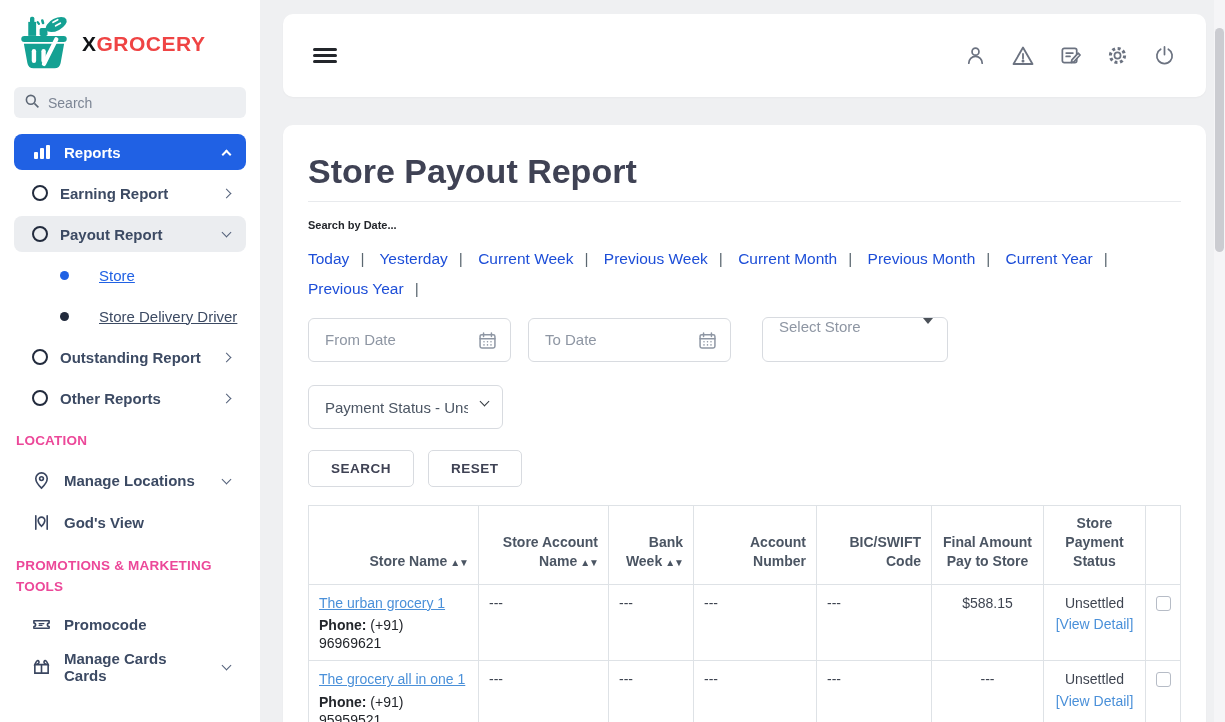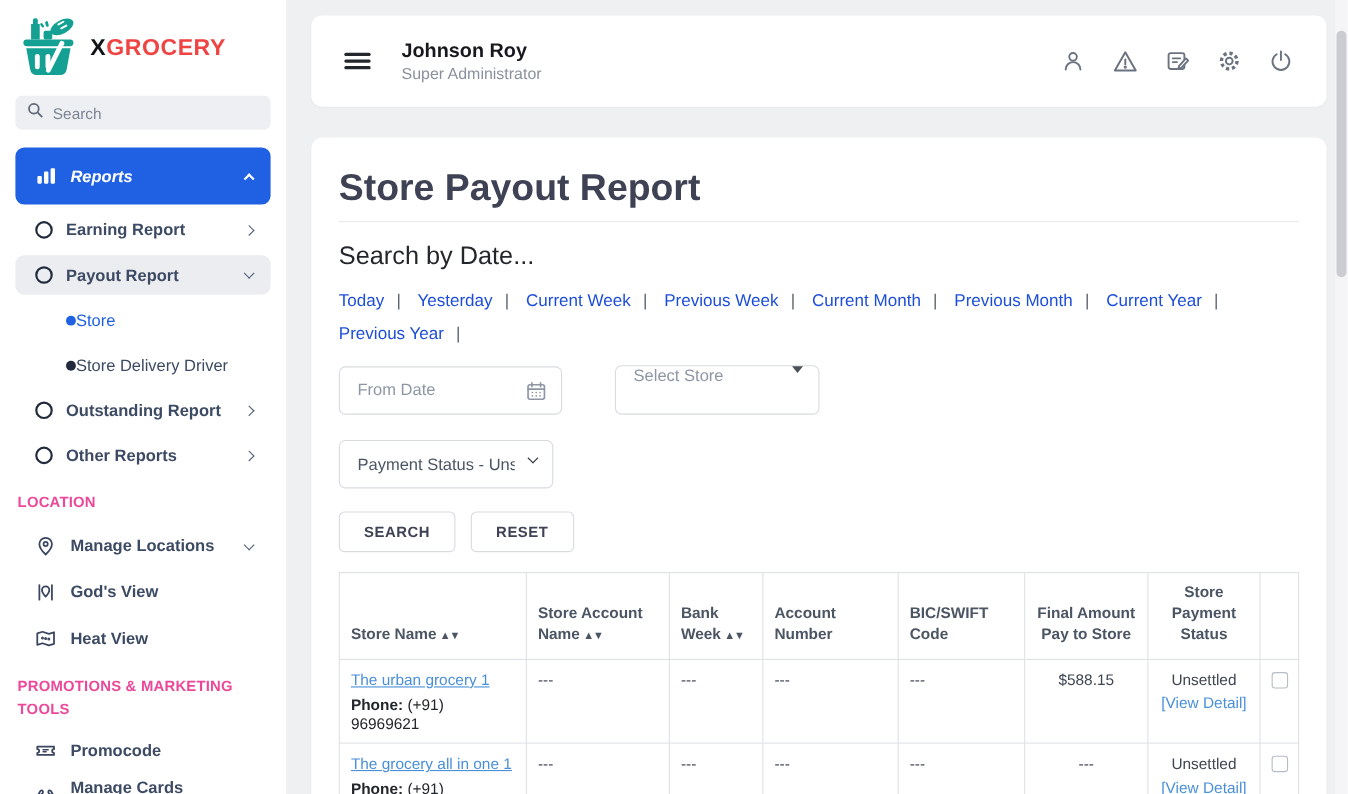--- a/index.html
+++ b/index.html
@@ -34,29 +34,29 @@
   }
   .search-box input::placeholder { color:#7c8594; }
 
   .nav-item {
     display:flex; align-items:center; gap:12px;
     height:30px; padding:0 16px 0 18px; border-radius:8px;
     font-size:15px; color:#3c4a63; cursor:pointer;font-weight:bold;
   }
   .nav-item .grow { flex:1; }
   .nav-item.active-blue {
-    background:#2061e4; color:#ffffff; height:52px; font-weight:600; margin-top:16px;font-style:italic;
+    background:#2061e4; color:#ffffff; height:36px; font-weight:600; margin-top:16px;
   }
   .nav-item.active-gray { background:#ebedf0; height:36px; }
   .mt8 { margin-top:8px; } .mt11 { margin-top:11px; } .mt12 { margin-top:12px; }
   .mt14 { margin-top:14px; } .mt18 { margin-top:18px; }
 
   .sub-item {
-    display:flex; align-items:center; gap:0; height:30px;
-    padding-left:46px; font-size:15px; cursor:pointer;
+    display:flex; align-items:center; gap:30px; height:30px;
+    padding-left:46px; font-size:15px; cursor:pointer;text-decoration:underline;
   }
   .sub-item .dot { width:9px; height:9px; border-radius:50%; }
   .sub-item.sel { color:#2061e4; }
   .sub-item.sel .dot { background:#2061e4; }
   .sub-item .dot.dark { background:#222b3d; }
 
   .section-heading {
     font-size:13.5px; font-weight:700; color:#ec4899; letter-spacing:.2px;
     line-height:1.55; padding-left:2px;
   }
@@ -82,21 +82,21 @@
   .topbar-icons { margin-left:auto; display:flex; align-items:center; gap:24px; }
   .topbar-icons svg { display:block; cursor:pointer; }
 
   .content-card {
     background:#fff; border-radius:10px; margin-top:28px;
     padding:26px 25px 40px 25px; height:800px;
     box-shadow:0 1px 2px rgba(0,0,0,.03);
   }
   .page-title { font-size:34px; font-weight:600; color:#3f4254; line-height:1.2; }
   .title-divider { border:none; border-top:1px solid #e8eaed; margin-top:9px; }
-  .search-by-date { font-size:23px; font-weight:400; color:#23262b; margin-top:17px; }
+  .search-by-date { font-size:11px; font-weight:700; color:#23262b; margin-top:17px; }
 
   .quick-links { margin-top:13px; font-size:15.5px; line-height:1.95; max-width:870px; }
   .quick-links a { color:#1d4ed8; text-decoration:none; cursor:pointer; }
   .quick-links .sep { color:#5b6770; margin:0 11px; }
 
   .filters-row { display:flex; align-items:center; margin-top:13px; }
   .input-wrap {
     position:relative; width:203px; height:44px; border:1px solid #d8dbe0;
     border-radius:6px; background:#fff; display:flex; align-items:center;
   }
@@ -130,21 +130,21 @@
     background:#fff; border:1px solid #d8dbe0; border-radius:5px;
     font-size:13.5px; font-weight:700; color:#3f4254; letter-spacing:.5px;
     padding:0 22px; height:37px; cursor:pointer; font-family:inherit;
   }
 
   
   table.report { border-collapse:collapse; table-layout:fixed; width:872px; margin-top:18px; font-size:14px; }
   table.report th, table.report td { border:1px solid #dee2e6; padding:8px 10px; }
   table.report th {
     color:#4b5563; font-weight:700; vertical-align:bottom; padding-bottom:13px;
-    line-height:1.35; text-align:left; height:70px;
+    line-height:1.35; text-align:right; height:70px;
   }
   table.report th.center, table.report td.center { text-align:center; }
   table.report td { vertical-align:top; color:#3f4551; height:54px; line-height:1.3; padding-top:9px; }
   .sort-ic { display:inline-block; font-size:10px; color:#4b5563; margin-left:3px; letter-spacing:-1px; }
   a.store-link { color:#4a90d9; text-decoration:underline; cursor:pointer; }
   .phone-line { margin-top:4px; color:#23262b; }
   .phone-line b { font-weight:700; }
   a.view-detail { color:#4a90d9; text-decoration:none; cursor:pointer; display:inline-block; margin-top:3px; }
   .row-check {
     appearance:none; -webkit-appearance:none; width:15px; height:15px;
@@ -259,31 +259,20 @@
   <div class="nav-item mt12">
     <span class="icon-20">
       <svg width="19" height="19" viewBox="0 0 20 20" fill="none" stroke="#3a4660" stroke-width="1.7">
         <path d="M4 3 v14 M16 3 v14" stroke-linecap="round"></path>
         <path d="M10 14 C10 14 6.5 10.5 6.5 7.8 a3.5 3.5 0 1 1 7 0 C13.5 10.5 10 14 10 14 Z"></path>
       </svg>
     </span>
     <span class="grow">God's View</span>
   </div>
 
-  <div class="nav-item mt12">
-    <span class="icon-20">
-      <svg width="19" height="19" viewBox="0 0 20 20" fill="none" stroke="#3a4660" stroke-width="1.7">
-        <path d="M2 5 L7 3.5 L13 5.5 L18 4 V15 L13 16.5 L7 14.5 L2 16 Z" stroke-linejoin="round"></path>
-        <circle cx="7" cy="9.5" r="0.6" fill="#3a4660"></circle>
-          <circle cx="10" cy="10" r="0.6" fill="#3a4660"></circle>
-          <circle cx="13" cy="10.5" r="0.6" fill="#3a4660"></circle>
-      </svg>
-    </span>
-    <span class="grow">Heat View</span>
-  </div>
 
   <div class="section-heading mt18" style="max-width:220px;">PROMOTIONS &amp; MARKETING TOOLS</div>
 
   <div class="nav-item mt12">
     <span class="icon-20">
       <svg width="19" height="19" viewBox="0 0 20 20" fill="none" stroke="#3a4660" stroke-width="1.7">
         <path d="M2 6 h16 v2.5 a1.8 1.8 0 0 0 0 3.6 V14 H2 v-1.9 a1.8 1.8 0 0 0 0 -3.6 Z" stroke-linejoin="round"></path>
         <path d="M7.5 9 h5 M7.5 11 h3" stroke-linecap="round" stroke-width="1.3"></path>
       </svg>
     </span>
@@ -303,24 +292,20 @@
 </div>
 
 <div class="main">
 
   <div class="topbar">
     <div class="hamburger">
         <div></div>
         <div></div>
         <div></div>
       </div>
-    <div class="user-block">
-      <div class="user-name">Johnson Roy</div>
-      <div class="user-role">Super Administrator</div>
-    </div>
     <div class="topbar-icons">
       <span>
         <svg width="23" height="23" viewBox="0 0 24 24" fill="none" stroke="#6b7280" stroke-width="1.8">
           <circle cx="12" cy="8" r="3.6"></circle>
             <path d="M5 20 a7 7 0 0 1 14 0" stroke-linecap="round"></path>
         </svg>
       </span>
       <span>
         <svg width="24" height="24" viewBox="0 0 24 24" fill="none" stroke="#6b7280" stroke-width="1.8" stroke-linejoin="round">
           <path d="M12 3.5 L21.5 20 H2.5 Z"></path>
@@ -378,20 +363,37 @@
                 <circle cx="12" cy="13.5" r="0.9"></circle>
                 <circle cx="16" cy="13.5" r="0.9"></circle>
               <circle cx="8" cy="17" r="0.9"></circle>
                 <circle cx="12" cy="17" r="0.9"></circle>
                 <circle cx="16" cy="17" r="0.9"></circle>
             </g>
           </svg>
         </span>
       </div>
       <div class="gap17"></div>
+      <div class="input-wrap">
+        <input type="text" placeholder="To Date" style="">
+        <span class="cal">
+          <svg width="21" height="21" viewBox="0 0 24 24" fill="none" stroke="#8e96a3" stroke-width="1.7">
+            <rect x="3.5" y="5.5" width="17" height="15" rx="2"></rect>
+            <path d="M7.5 3.5 v4 M16.5 3.5 v4 M3.5 10 h17" stroke-linecap="round"></path>
+            <g fill="#8e96a3" stroke="none">
+              <circle cx="8" cy="13.5" r="0.9"></circle>
+                <circle cx="12" cy="13.5" r="0.9"></circle>
+                <circle cx="16" cy="13.5" r="0.9"></circle>
+              <circle cx="8" cy="17" r="0.9"></circle>
+                <circle cx="12" cy="17" r="0.9"></circle>
+                <circle cx="16" cy="17" r="0.9"></circle>
+            </g>
+          </svg>
+        </span>
+      </div>
       <div class="gap31"></div>
       <div class="select-store">
         <span>Select Store</span>
         <span class="caret-solid"></span>
       </div>
     </div>
 
     <div class="status-row">
       <div class="status-select-wrap">
         <select>

